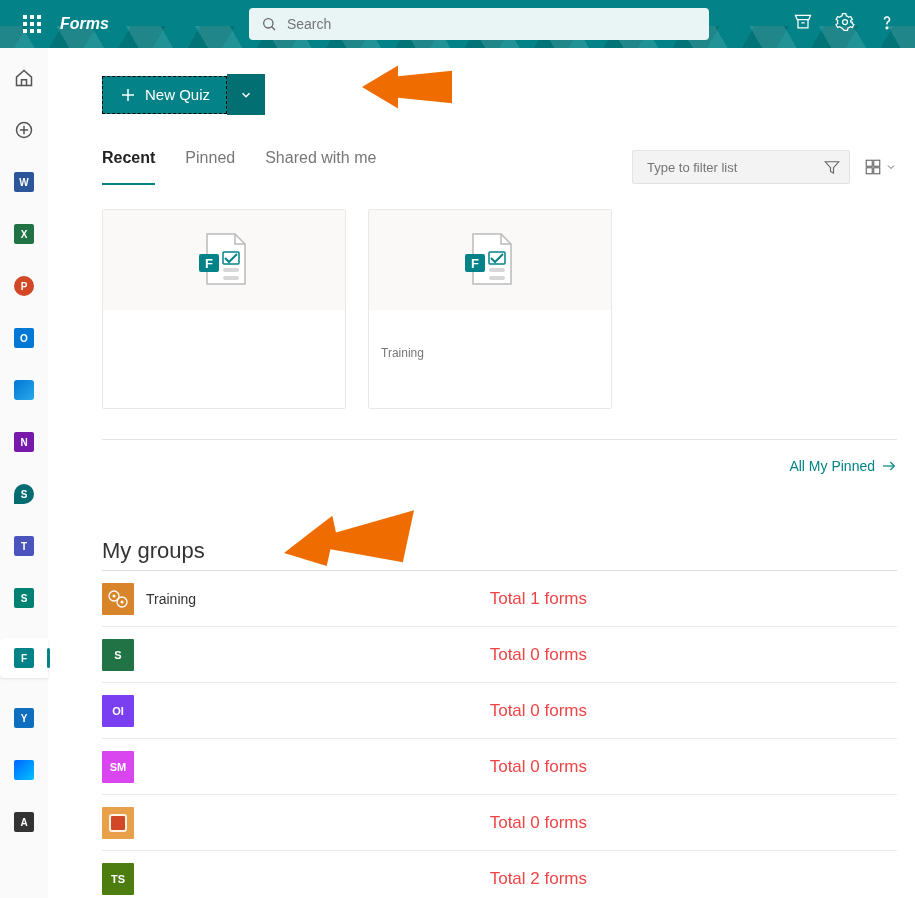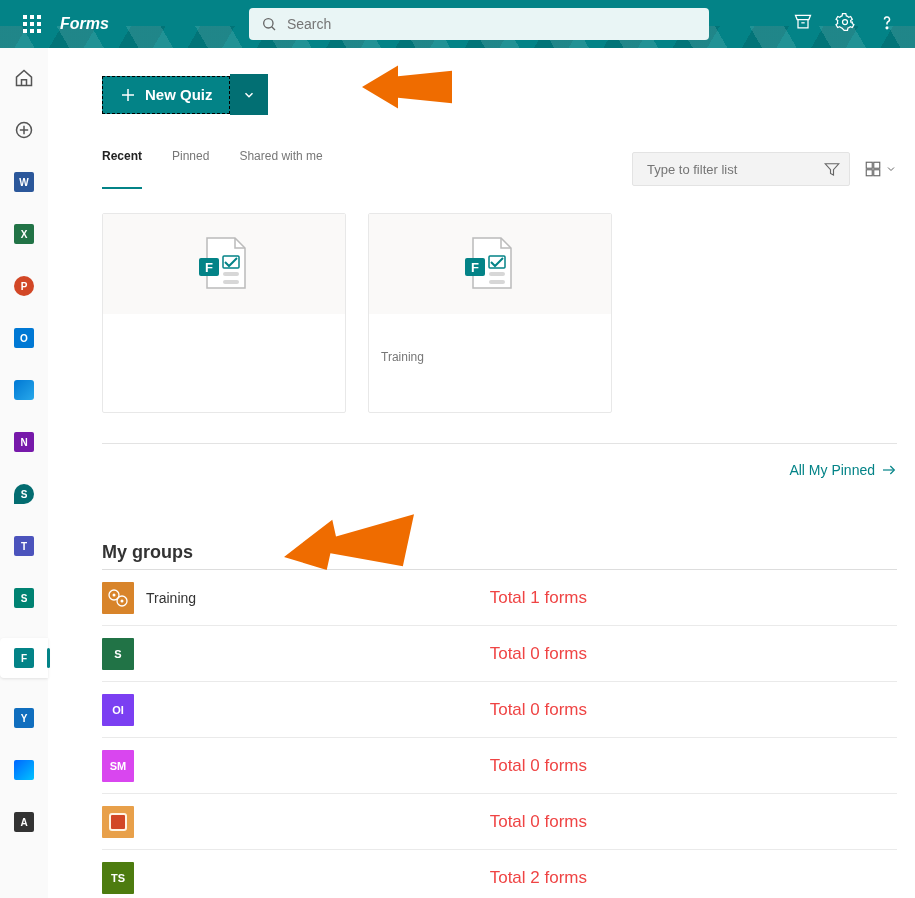--- a/index.html
+++ b/index.html
@@ -22,47 +22,47 @@
 .rail { position: absolute; top: 48px; left: 0; width: 48px; bottom: 0; background: #fafafa; display: flex; flex-direction: column; align-items: center; padding-top: 18px; gap: 28px; }
 .rail-item { width: 24px; height: 24px; display: flex; align-items: center; justify-content: center; cursor: pointer; }
 .rail-item.active-rail { background: #fff; width: 48px; height: 40px; border-radius: 4px 0 0 4px; box-shadow: 0 1px 3px rgba(0,0,0,0.1); position: relative; }
 .active-rail::after { content:""; position:absolute; right:-2px; top:10px; bottom:10px; width:3px; background:#038387; border-radius:2px; }
 .app-icon { width: 20px; height: 20px; border-radius: 2px; font-size: 10px; color:#fff; display:flex; align-items:center; justify-content:center; font-weight:bold; position: relative; }
 .icon-word{background:#2b579a;} .icon-excel{background:#217346;} .icon-ppt{background:#d24726;border-radius:50%;} .icon-outlook{background:#0078d4;} .icon-onedrive{background:linear-gradient(135deg,#0078d4,#28a8ea);border-radius:3px;} .icon-onenote{background:#7719aa;} .icon-sp{background:#036c70;border-radius:50% 50% 50% 0;} .icon-teams{background:#4b53bc;} .icon-sway{background:#008272;} .icon-forms{background:#038387;} .icon-yammer{background:#106ebe;} .icon-pa{background:linear-gradient(135deg,#0066ff,#00c3ff);} .icon-admin{background:#333333;}
 
 
 .main { position: absolute; left: 48px; right: 0; top: 48px; bottom: 0; padding: 26px 18px 0 54px; overflow: auto; }
 .new-quiz-row { display: flex; align-items: center; position: relative; }
-.new-quiz-btn { display: flex; align-items: center; gap: 8px; background: #038387; color: #fff; font-weight: 700; font-size: 15px; padding: 9px 16px; border: 1px dashed #000; cursor: pointer; }
+.new-quiz-btn { display: flex; align-items: center; gap: 8px; background: #038387; color: #fff; font-weight: 400; font-size: 15px; padding: 9px 16px; border: 1px dashed #000; cursor: pointer; }
 .dropdown-split { background: #026f73; width: 38px; height: 41px; display: flex; align-items: center; justify-content: center; cursor: pointer; }
 .arrow1 { position: absolute; left: 260px; top: -14px; width: 90px; height: 54px; }
 
 
 .tabs-row { display: flex; align-items: center; margin-top: 34px; }
-.tab { font-size: 12px; color: #777; padding-bottom: 24px; margin-right: 30px; cursor: pointer; }
+.tab { font-size: 16px; color: #777; padding-bottom: 16px; margin-right: 30px; cursor: pointer; }
 .tab.active { color: #222; font-weight: 600; border-bottom: 2px solid #038387; }
 .filter-box { margin-left: auto; width: 218px; height: 34px; background: #f3f3f3; border: 1px solid #e3e3e3; display: flex; align-items: center; padding: 0 8px 0 14px; border-radius: 2px; }
 .filter-input { border: none; background: transparent; outline: none; font-size: 13px; color: #15803d; flex: 1; }
 .view-toggle { margin-left: 14px; display: flex; align-items: center; gap: 3px; color: #555; cursor: pointer; }
 
 
 .cards { display: flex; gap: 22px; margin-top: 24px; }
 .card { width: 244px; height: 200px; border: 1px solid #e8e8e8; border-radius: 2px; display: flex; flex-direction: column; cursor: pointer; background: #fff; }
 .card-thumb { height: 100px; background: #faf9f8; display: flex; align-items: center; justify-content: center; }
 .card-thumb.light { background: #faf9f8; }
 .card-body { padding: 14px 12px; }
 .card-title { font-weight: 600; font-size: 14px; color: #222; }
 .card-sub { font-size: 12px; color: #777; margin-top: 22px; }
 
 .divider { border-top: 1px solid #e3e3e3; margin-top: 30px; }
 .all-forms { display: flex; justify-content: flex-end; margin-top: 18px; }
 .all-forms a { color: #038387; font-size: 14px; font-weight: 500; text-decoration: none; display: flex; align-items: center; gap: 6px; cursor: pointer; }
 
 
-.groups-head { font-size: 18px; color: #333; font-weight: 700; margin-top: 64px; position: relative; }
+.groups-head { font-size: 22px; color: #333; font-weight: 400; margin-top: 64px; position: relative; }
 .arrow2 { position: absolute; left: 182px; top: -34px; width: 130px; height: 70px; }
 .groups-hr { border-top: 1px solid #ddd; margin-top: 6px; }
 .group-row { display: flex; align-items: center; height: 56px; border-bottom: 1px solid #eaeaea; cursor: pointer; gap: 12px; padding-right: 10px; }
 .grp-icon { width: 32px; height: 32px; display: flex; align-items: center; justify-content: center; color: #fff; font-size: 11px; font-weight: 600; border-radius: 1px; }
 .grp-name { font-size: 14px; color: #333; min-width: 220px; }
 .grp-total { margin-left: auto; margin-right: 300px; font-size: 17px; color: #ef4444; }
 .redact { width: 200px; height: 20px; background: #fff; }
 
 </style>
 </head>

